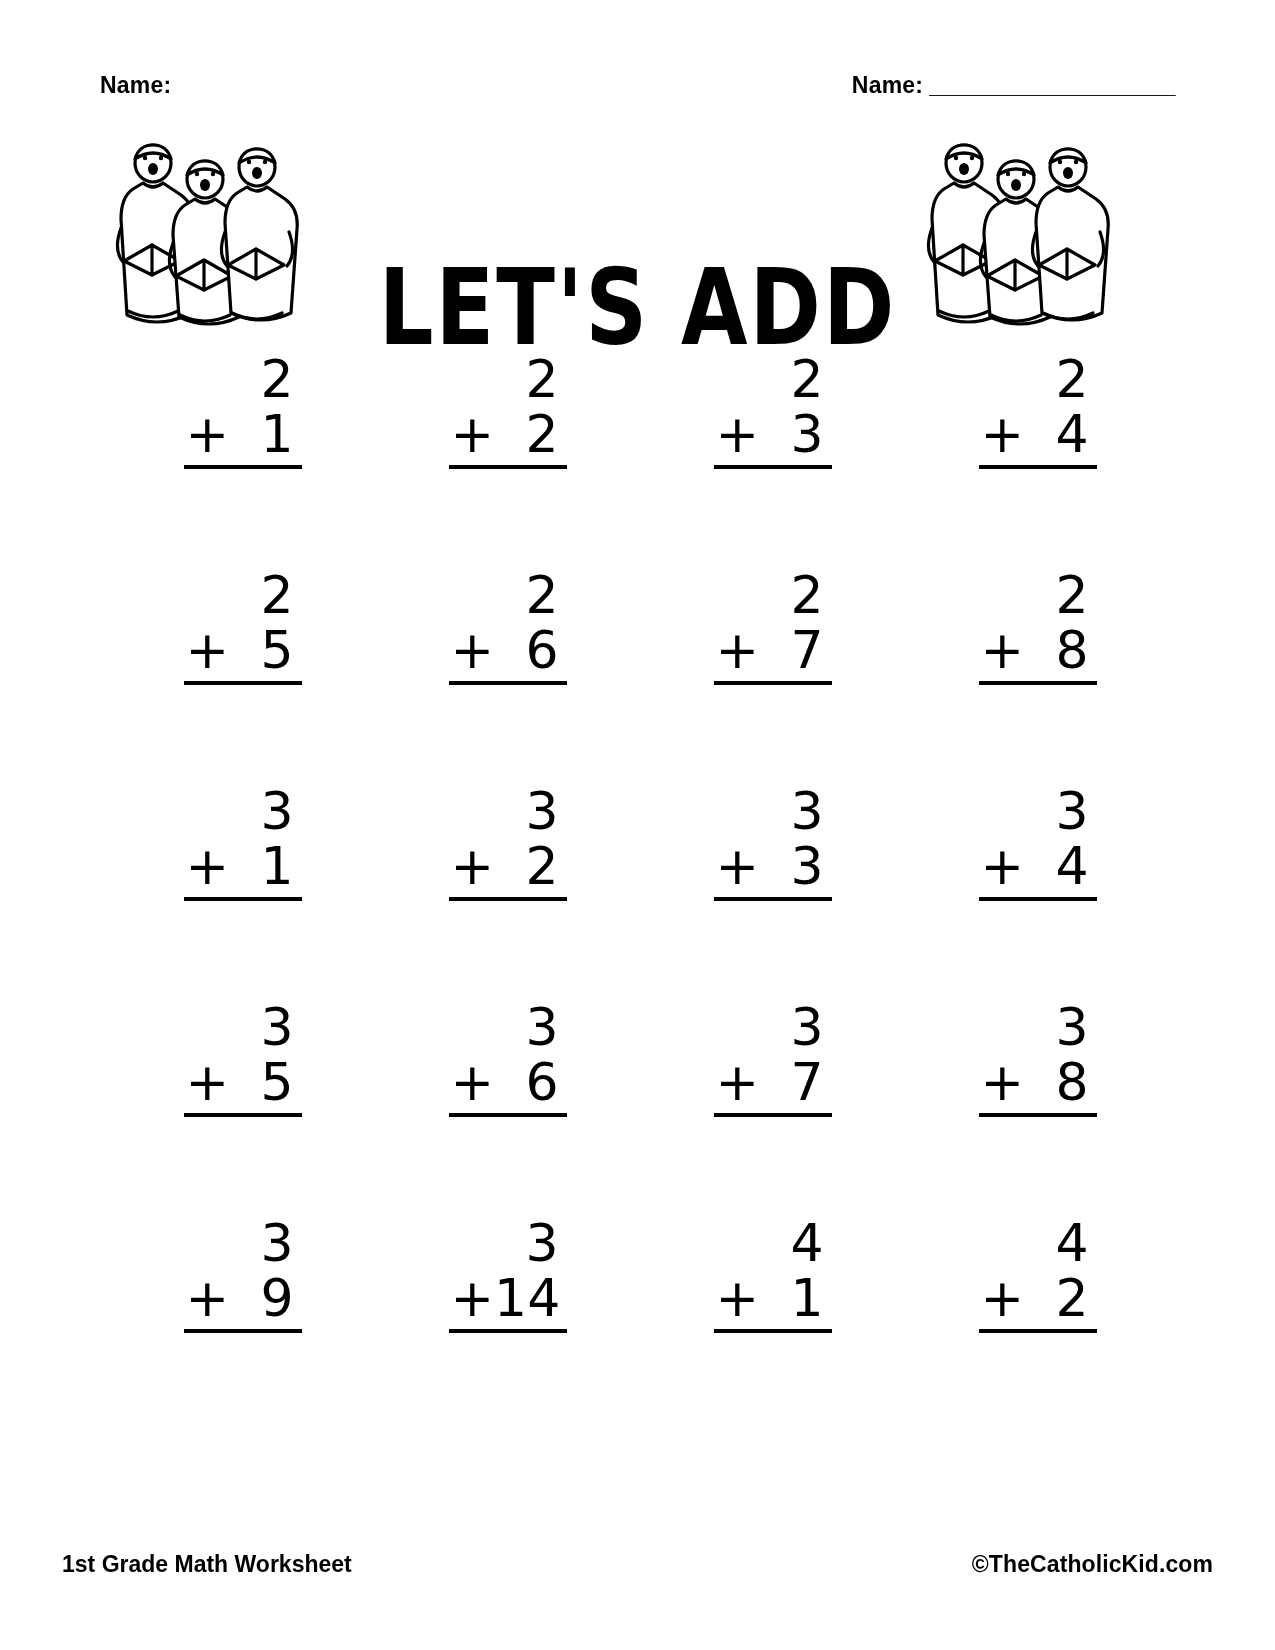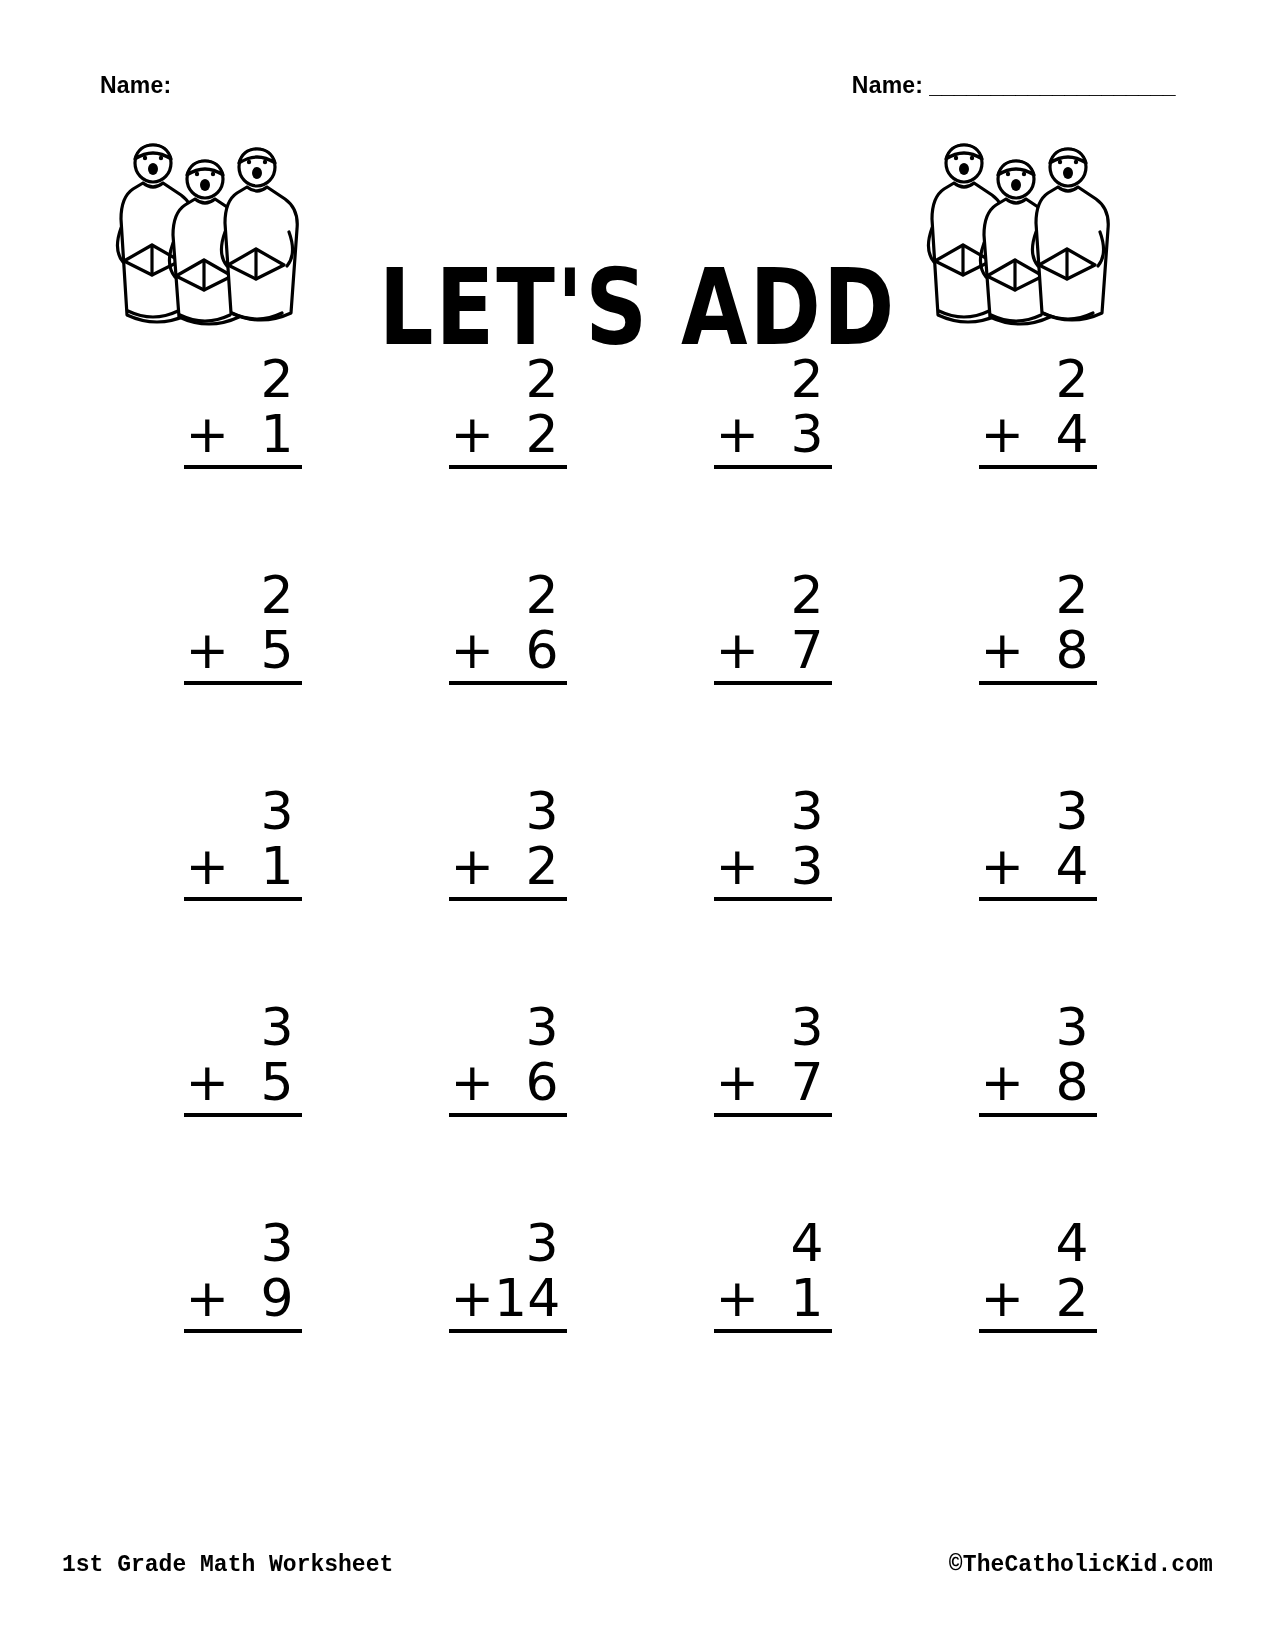--- a/index.html
+++ b/index.html
@@ -128,21 +128,20 @@
   .footer {
     position: absolute;
     bottom: 72px;
     left: 62px;
     right: 62px;
     display: flex;
     justify-content: space-between;
     align-items: baseline;
     font-weight: bold;
     font-size: 23px;
-    font-family: Liberation Mono, monospace;
   }
   .footer-right { letter-spacing: 0.1px; }
 </style>
 </head>
 <body>
 
 <div class="page">
 
   <div class="name-date-row">
     <div class="field">

